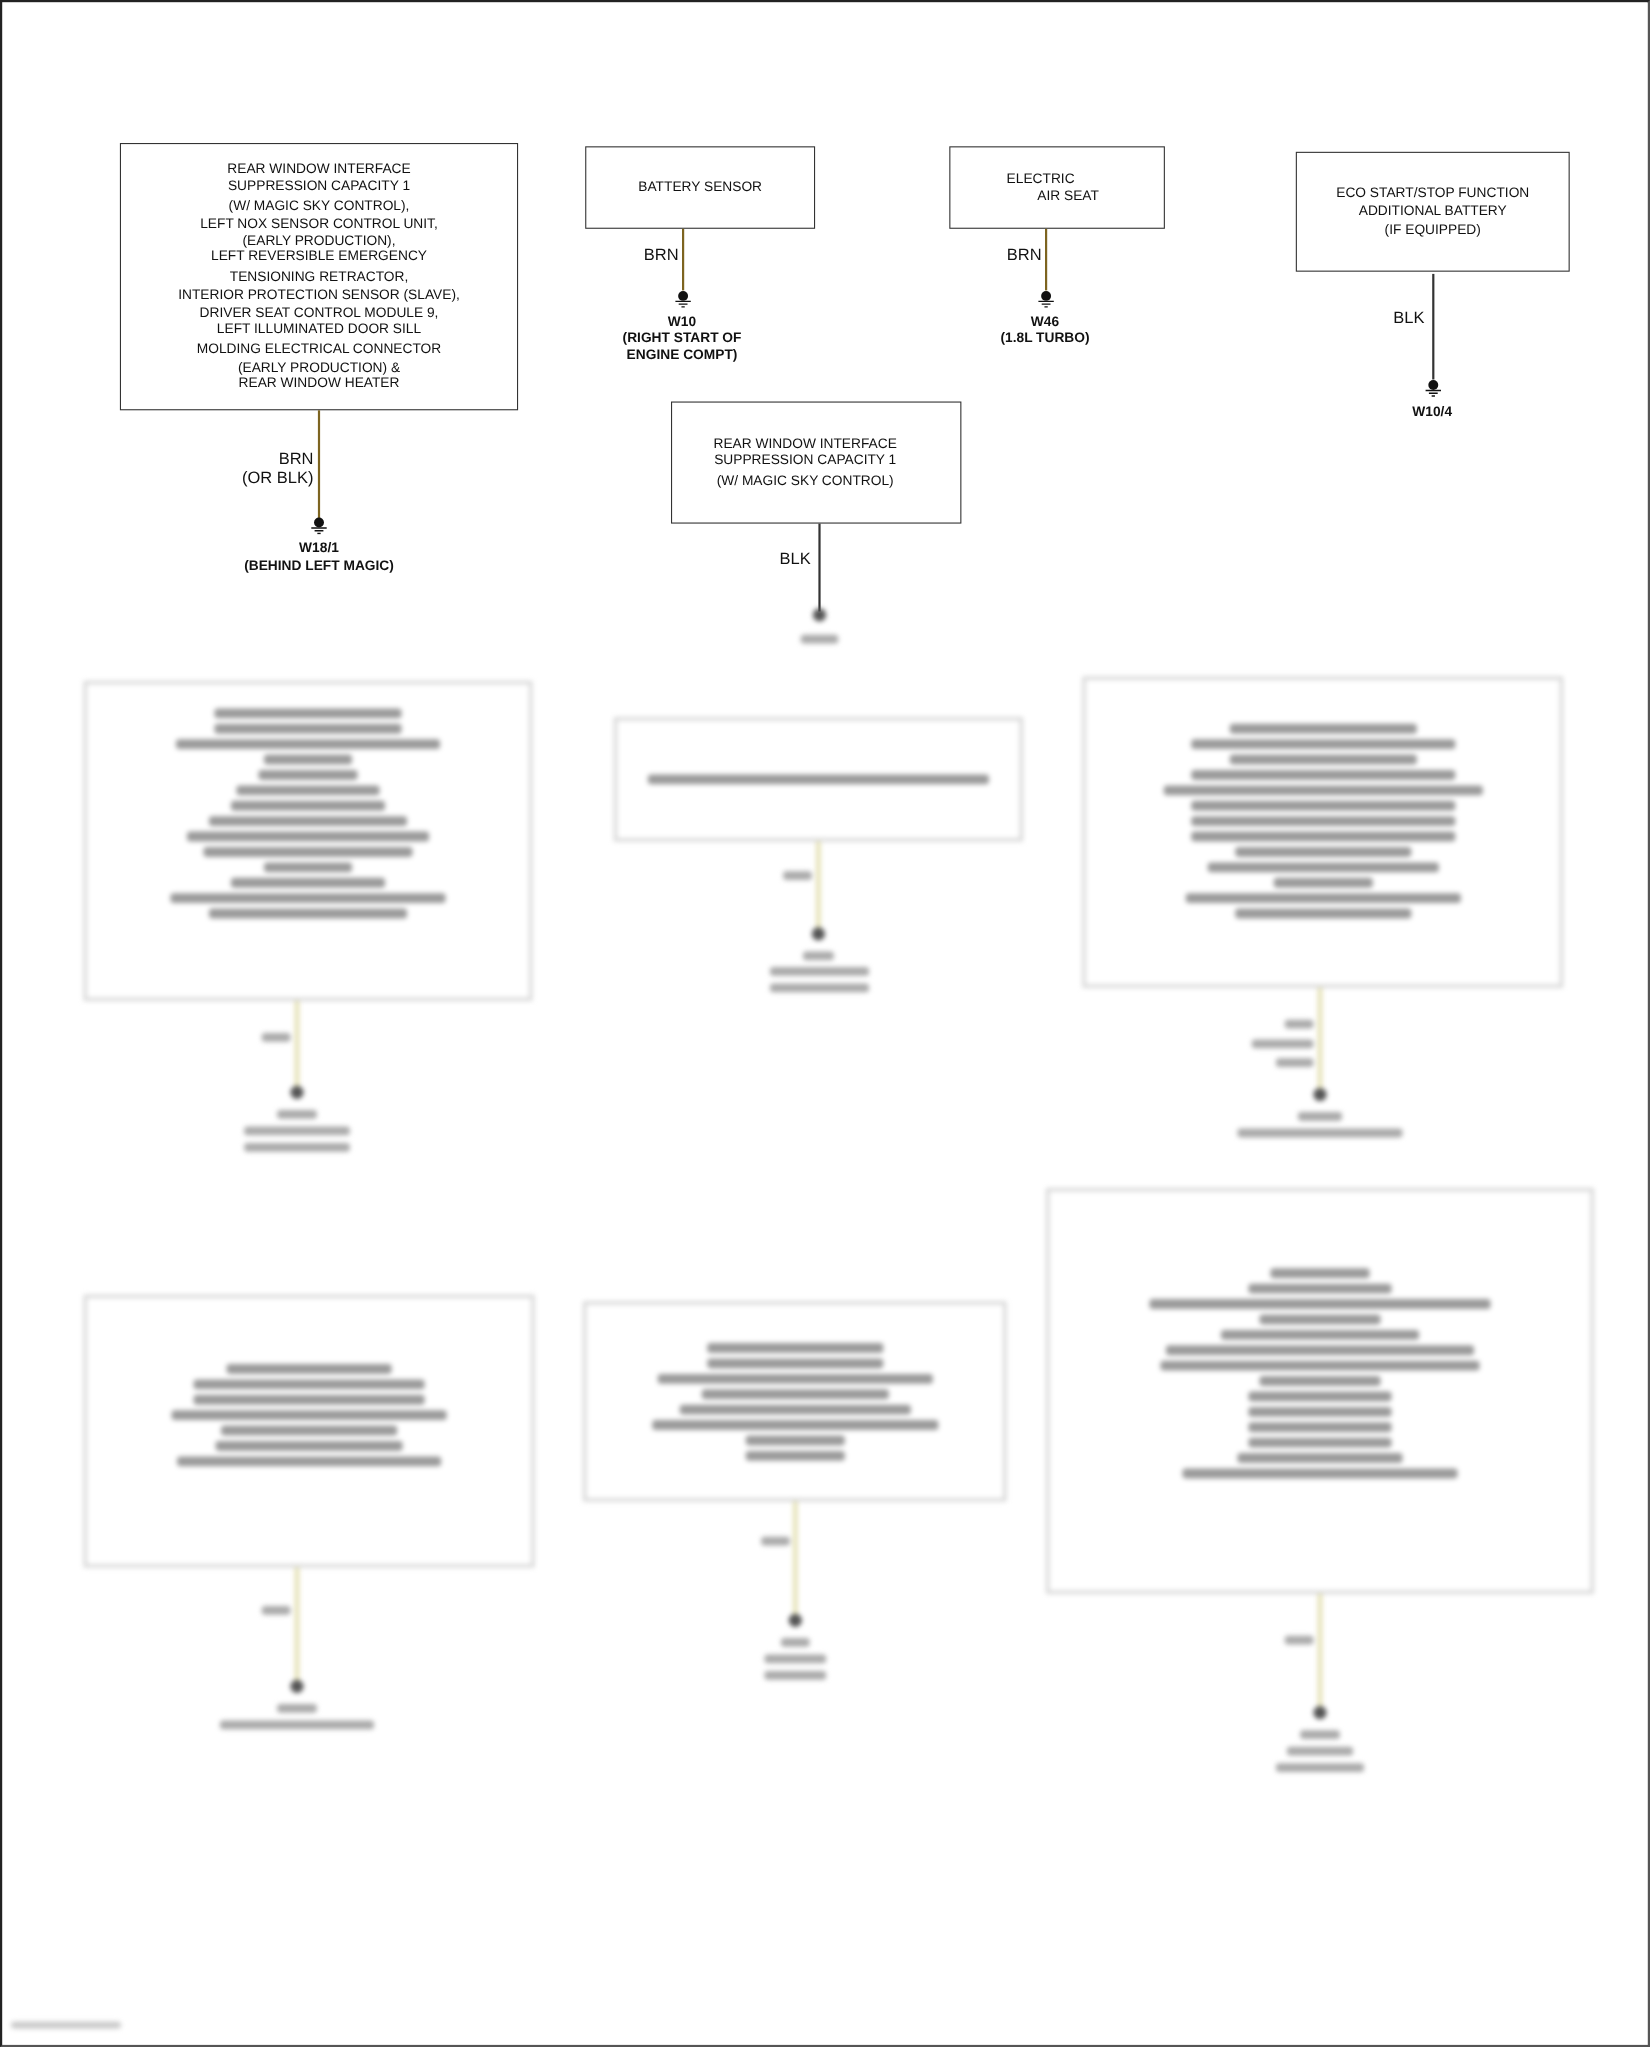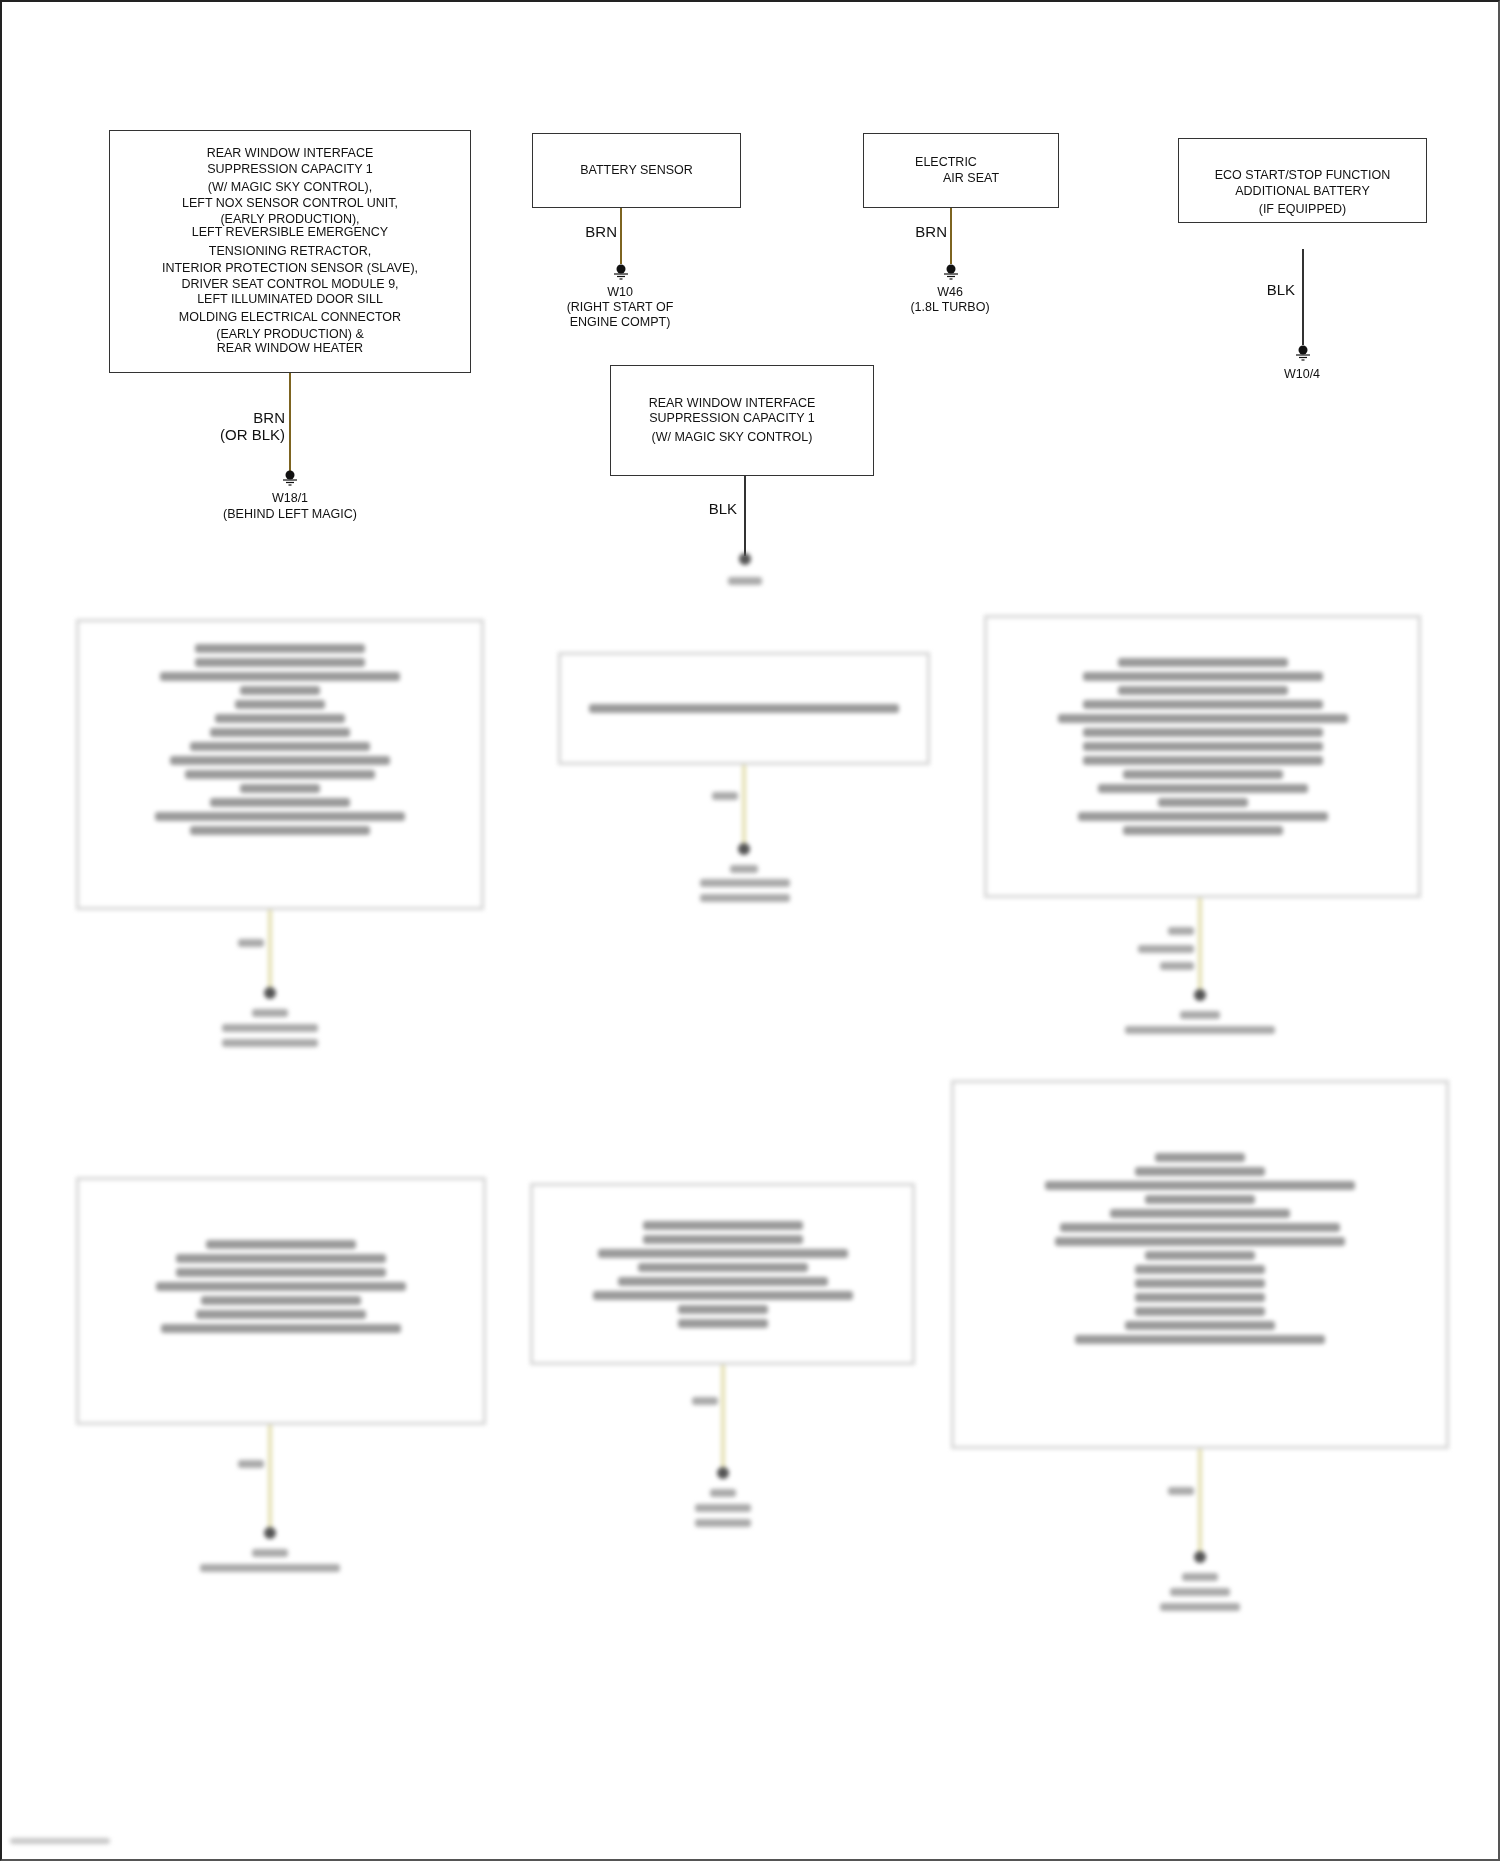--- a/index.html
+++ b/index.html
@@ -9,21 +9,21 @@
            border: 2px solid #222; border-right-color: #555; border-bottom-color: #555; }
   .box { position: absolute; border: 1.5px solid #333; background: #fff; box-sizing: border-box;
          display: flex; flex-direction: column; justify-content: center; align-items: center; }
   .box .line { font-size: 12.5px; line-height: 15.5px; text-align: center; white-space: nowrap; }
   .wire { position: absolute; width: 2px; }
   .wire.brn { background: #7d6420; }
   .wire.blk { background: #333; }
   .wire-label { position: absolute; font-size: 15px; line-height: 16px; text-align: right; white-space: nowrap; }
   .gnd { position: absolute; width: 16px; height: 16px; }
   .gnd-label { position: absolute; font-size: 12.5px; line-height: 16px; text-align: center; white-space: nowrap;
-               transform: translateX(-50%); }
+               transform: translateX(-50%); font-weight: bold; }
   .blur-region { position: absolute; left: 0; top: 557px; width: 1500px; height: 1304px;
                  filter: blur(2.2px); }
   .bbox { position: absolute; border: 3px solid #d6d6d6; box-sizing: border-box; background: #fff;
           display: flex; flex-direction: column; align-items: center; justify-content: center; gap: 5px; }
   .bbar { height: 9px; background: #9a9a9a; border-radius: 3px; }
   .bwire { position: absolute; width: 4px; background: #e3dfb0; }
   .bdot { position: absolute; width: 12px; height: 12px; border-radius: 50%; background: #555; }
   .blabel { position: absolute; height: 8px; background: #aaa; border-radius: 3px; }
 </style>
 </head>
@@ -81,21 +81,21 @@
 <div class="wire-label" style="right:553px; top:224px;">BRN</div>
 <svg class="gnd" style="left:943px; top:264px;" viewBox="0 0 16 16">
   <circle cx="8" cy="5" r="4.5" fill="#111"></circle>
     <line x1="1" y1="10" x2="15" y2="10" stroke="#111" stroke-width="1.2"></line>
   <line x1="4" y1="12.5" x2="12" y2="12.5" stroke="#111" stroke-width="1.2"></line>
     <line x1="6.5" y1="15" x2="9.5" y2="15" stroke="#111" stroke-width="1.2"></line>
 </svg>
 <div class="gnd-label" style="left:950px; top:284px;">W46</div>
 <div class="gnd-label" style="left:950px; top:299px;">(1.8L TURBO)</div>
 
-<div class="box" style="left:1178px; top:138px; width:249px; height:85px; justify-content:flex-start; padding-top:29px;">
+<div class="box" style="left:1178px; top:138px; width:249px; height:109px; justify-content:flex-start; padding-top:29px;">
   <div class="line">ECO START/STOP FUNCTION</div>
   <div class="line" style="margin-bottom:3px">ADDITIONAL BATTERY</div>
   <div class="line">(IF EQUIPPED)</div>
 </div>
 <div class="wire blk" style="left:1302px; top:249px; height:96px;"></div>
 <div class="wire-label" style="right:205px; top:282px;">BLK</div>
 <svg class="gnd" style="left:1295px; top:345px;" viewBox="0 0 16 16">
   <circle cx="8" cy="5" r="4.5" fill="#111"></circle>
     <line x1="1" y1="10" x2="15" y2="10" stroke="#111" stroke-width="1.2"></line>
   <line x1="4" y1="12.5" x2="12" y2="12.5" stroke="#111" stroke-width="1.2"></line>

